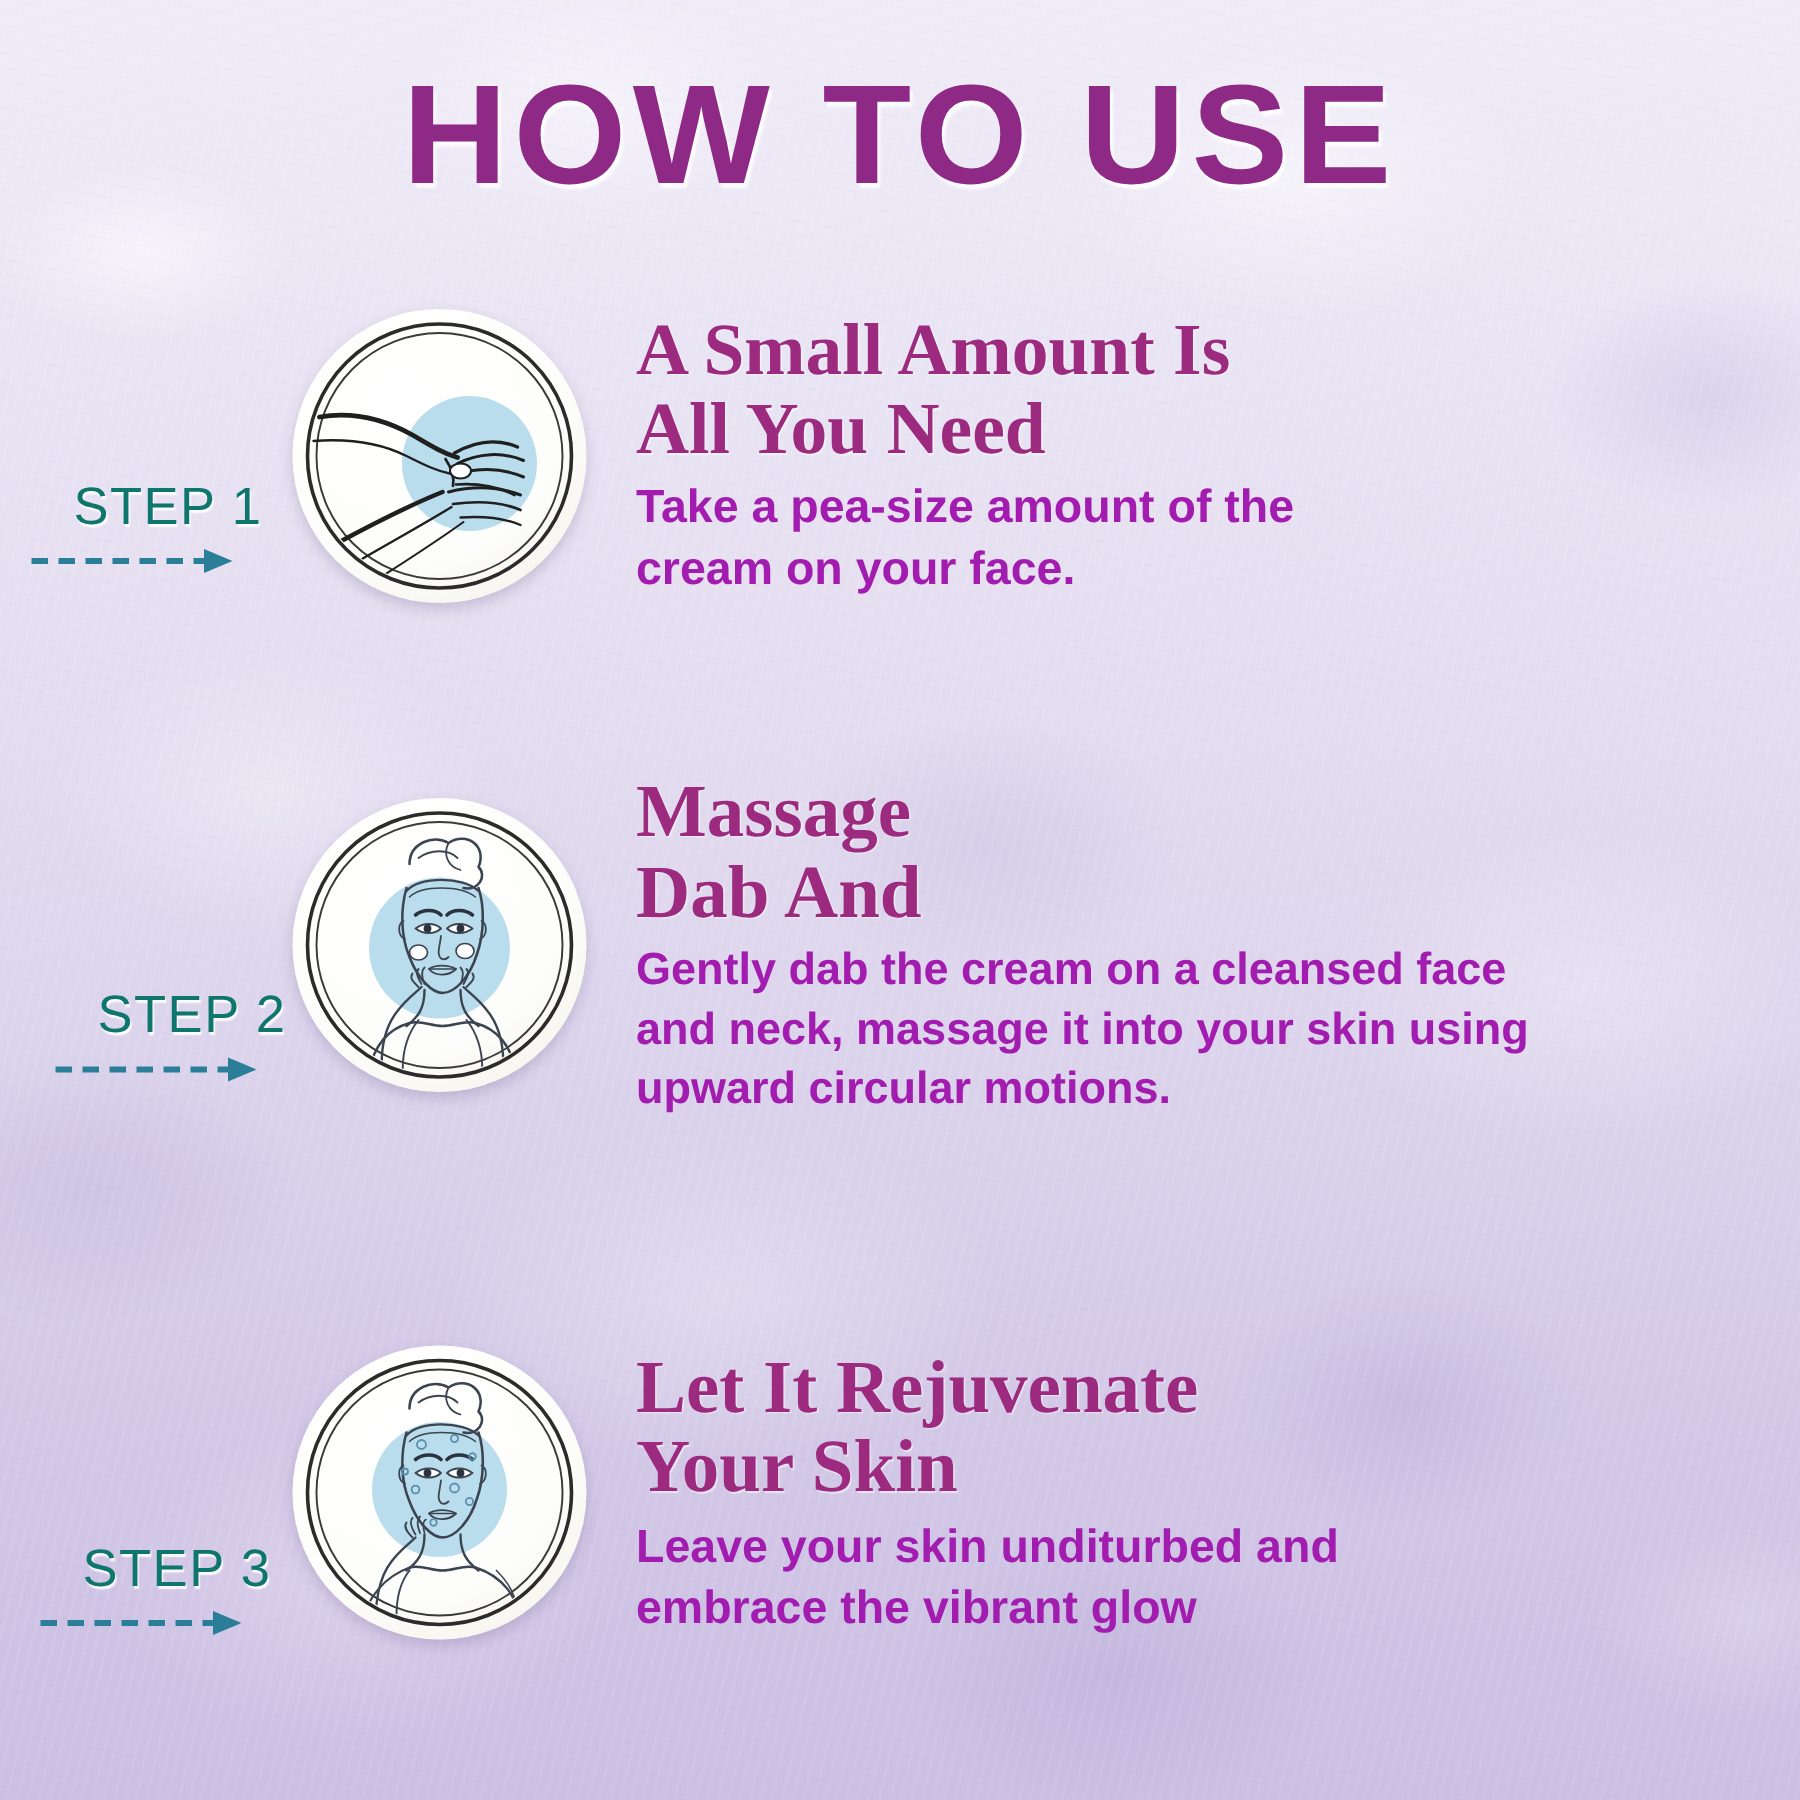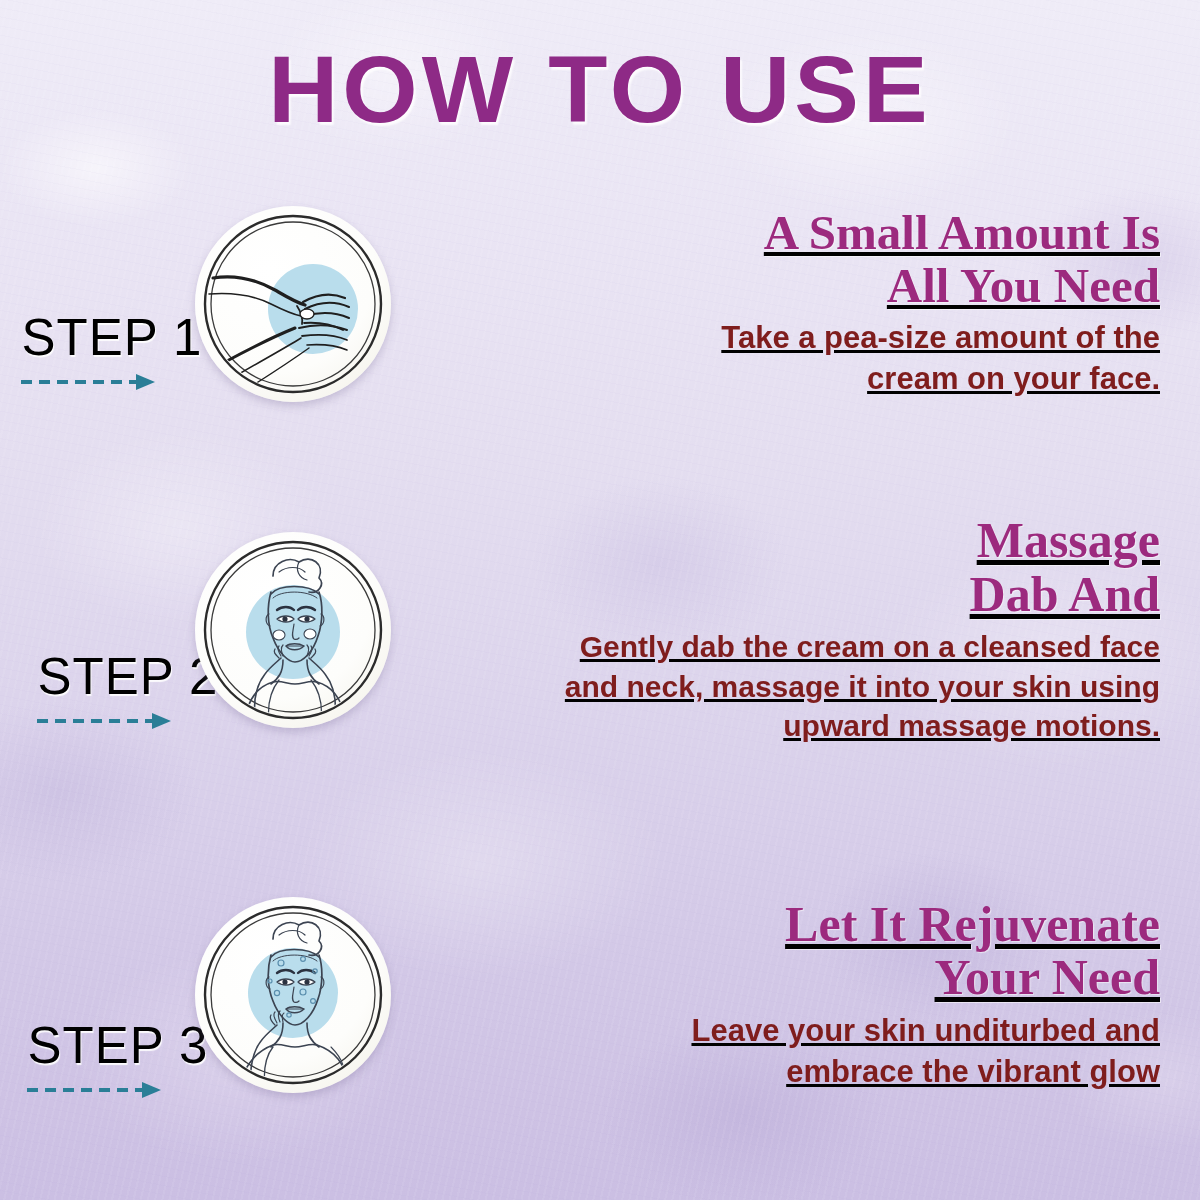--- a/index.html
+++ b/index.html
@@ -95,23 +95,23 @@
     justify-content: center;
     padding-right: 6px;
     box-sizing: border-box;
   }
   #step-row-1 .step-marker { padding-top: 96px; }
   #step-row-2 .step-marker { padding-top: 120px; padding-left: 32px; }
   #step-row-3 .step-marker { padding-top: 128px; padding-left: 12px; }
   .step-label {
     font-family: "Liberation Sans", sans-serif;
     font-weight: 400;
-    font-size: 51px;
+    font-size: 35px;
     letter-spacing: 1px;
-    color: #000000;
+    color: #0f766e;
     text-shadow: 1px 2px 1px rgba(255,255,255,.9);
     line-height: 1;
     white-space: nowrap;
     margin-left: 45px;
   }
   .step-arrow {
     margin-top: 10px;
     display: block;
   }
 
@@ -132,40 +132,39 @@
     position: relative;
     display: flex;
     align-items: center;
     justify-content: center;
   }
   .badge svg { display: block; }
 
   
   .step-text {
     flex: 1 1 auto;
-    text-align: right;
+    text-align: left;
     padding: 0 40px 0 24px;
     box-sizing: border-box;
-    text-decoration: underline;
   }
   .step-heading {
     font-family: "Liberation Serif", serif;
     font-weight: 700;
     font-size: 49px;
     line-height: 1.07;
     color: #9c2a7e;
     margin: 0 0 6px 0;
     text-shadow: 1px 1px 1px rgba(255,255,255,.55);
   }
   .step-body {
     font-family: "Liberation Sans", sans-serif;
     font-weight: 700;
     font-size: 31px;
     line-height: 1.32;
-    color: #7f1d1d;
+    color: #a21caf;
     margin: 0;
   }
   #step-row-2 .step-heading { font-size: 50px; }
   #step-row-2 .step-body { font-size: 30px; }
   #step-row-3 .step-heading { font-size: 50px; }
   #step-row-3 .step-body { font-size: 31px; }
 </style>
 </head>
 <body>
 
@@ -312,21 +311,21 @@
   </div>
 
   <div class="step-text">
     <div class="step-heading">
       <div>Massage</div>
       <div>Dab And</div>
     </div>
     <div class="step-body">
       <div>Gently dab the cream on a cleansed face</div>
       <div>and neck, massage it into your skin using</div>
-      <div>upward massage motions.</div>
+      <div>upward circular motions.</div>
     </div>
   </div>
 </div>
 
 <div class="step-row" id="step-row-3">
 
   <div class="step-marker">
     <div class="step-label">STEP 3</div>
     <svg class="step-arrow" width="142" height="18" viewBox="0 0 142 18">
       <line x1="2" y1="9" x2="118" y2="9" stroke="#2a7e97" stroke-width="4" stroke-dasharray="11 7" stroke-linecap="butt"></line>
@@ -394,20 +393,20 @@
             <circle cx="75" cy="84" r="2"></circle>
           </g>
         </g>
       </svg>
     </div>
   </div>
 
   <div class="step-text">
     <div class="step-heading">
       <div>Let It Rejuvenate</div>
-      <div>Your Need</div>
+      <div>Your Skin</div>
     </div>
     <div class="step-body">
       <div>Leave your skin unditurbed and</div>
       <div>embrace the vibrant glow</div>
     </div>
   </div>
 </div>
 
 </body></html>

